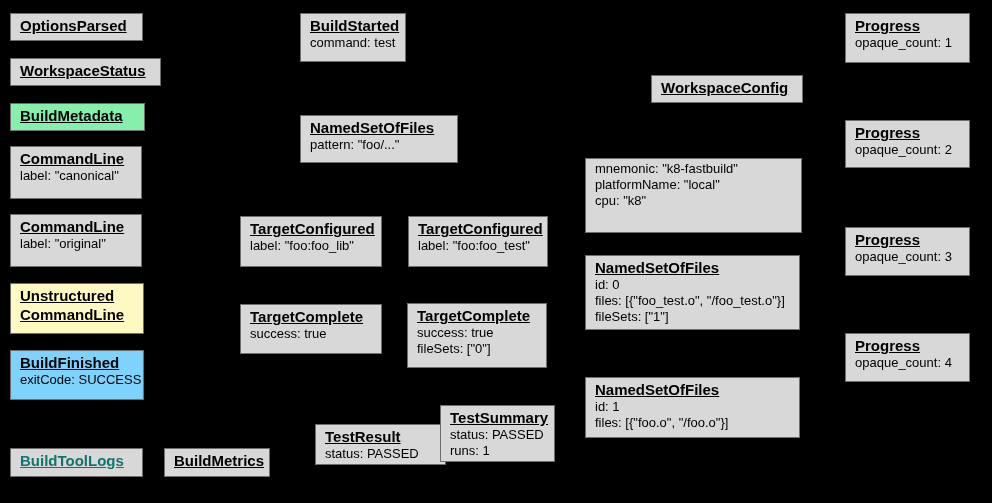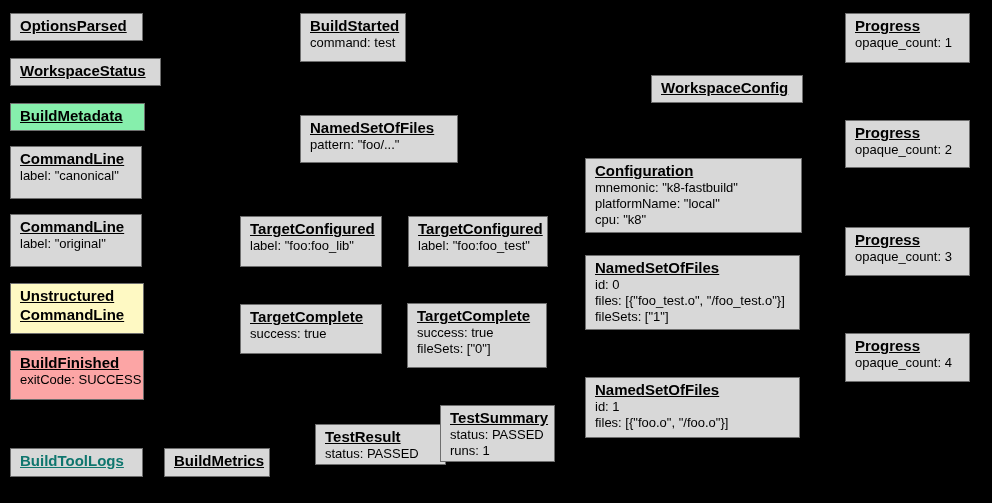--- a/index.html
+++ b/index.html
@@ -55,21 +55,21 @@
       <div class="node-field">label: "canonical"</div>
     </div>
     <div class="node" style="left: 10px; top: 214px; width: 132px; height: 53px; background: rgb(216, 216, 216); border-color: rgb(110, 110, 110); color: rgb(0, 0, 0);">
       <div class="node-title">CommandLine</div>
       <div class="node-field">label: "original"</div>
     </div>
     <div class="node" style="left: 10px; top: 283px; width: 134px; height: 51px; background: #fef9c3; border-color: rgb(110, 110, 110); color: rgb(0, 0, 0);">
       <div class="node-title">Unstructured</div>
       <div class="node-title">CommandLine</div>
     </div>
-    <div class="node" style="left: 10px; top: 350px; width: 134px; height: 50px; background: #fca5a5; border-color: rgb(110, 110, 110); color: rgb(0, 0, 0);">
+    <div class="node" style="left: 10px; top: 350px; width: 134px; height: 50px; background: #7dd3fc; border-color: rgb(110, 110, 110); color: rgb(0, 0, 0);">
       <div class="node-title">BuildFinished</div>
       <div class="node-field">exitCode: SUCCESS</div>
     </div>
     <div class="node" style="left: 10px; top: 448px; width: 133px; height: 29px; background: rgb(216, 216, 216); border-color: rgb(110, 110, 110); color: #0f766e;">
       <div class="node-title">BuildToolLogs</div>
     </div>
     <div class="node" style="left: 300px; top: 13px; width: 106px; height: 49px; background: rgb(216, 216, 216); border-color: rgb(110, 110, 110); color: rgb(0, 0, 0);">
       <div class="node-title">BuildStarted</div>
       <div class="node-field">command: test</div>
     </div>
@@ -103,21 +103,20 @@
     </div>
     <div class="node" style="left: 440px; top: 405px; width: 115px; height: 57px; background: rgb(216, 216, 216); border-color: rgb(110, 110, 110); color: rgb(0, 0, 0);">
       <div class="node-title">TestSummary</div>
       <div class="node-field">status: PASSED</div>
       <div class="node-field">runs: 1</div>
     </div>
     <div class="node" style="left: 651px; top: 75px; width: 152px; height: 28px; background: rgb(216, 216, 216); border-color: rgb(110, 110, 110); color: rgb(0, 0, 0);">
       <div class="node-title">WorkspaceConfig</div>
     </div>
     <div class="node" style="left: 585px; top: 158px; width: 217px; height: 75px; background: rgb(216, 216, 216); border-color: rgb(110, 110, 110); color: rgb(0, 0, 0);">
-      <div class="node-title">Configuration</div>
       <div class="node-field">mnemonic: "k8-fastbuild"</div>
       <div class="node-field">platformName: "local"</div>
       <div class="node-field">cpu: "k8"</div>
     </div>
     <div class="node" style="left: 585px; top: 255px; width: 215px; height: 75px; background: rgb(216, 216, 216); border-color: rgb(110, 110, 110); color: rgb(0, 0, 0);">
       <div class="node-title">NamedSetOfFiles</div>
       <div class="node-field">id: 0</div>
       <div class="node-field">files: [{"foo_test.o", "/foo_test.o"}]</div>
       <div class="node-field">fileSets: ["1"]</div>
     </div>

